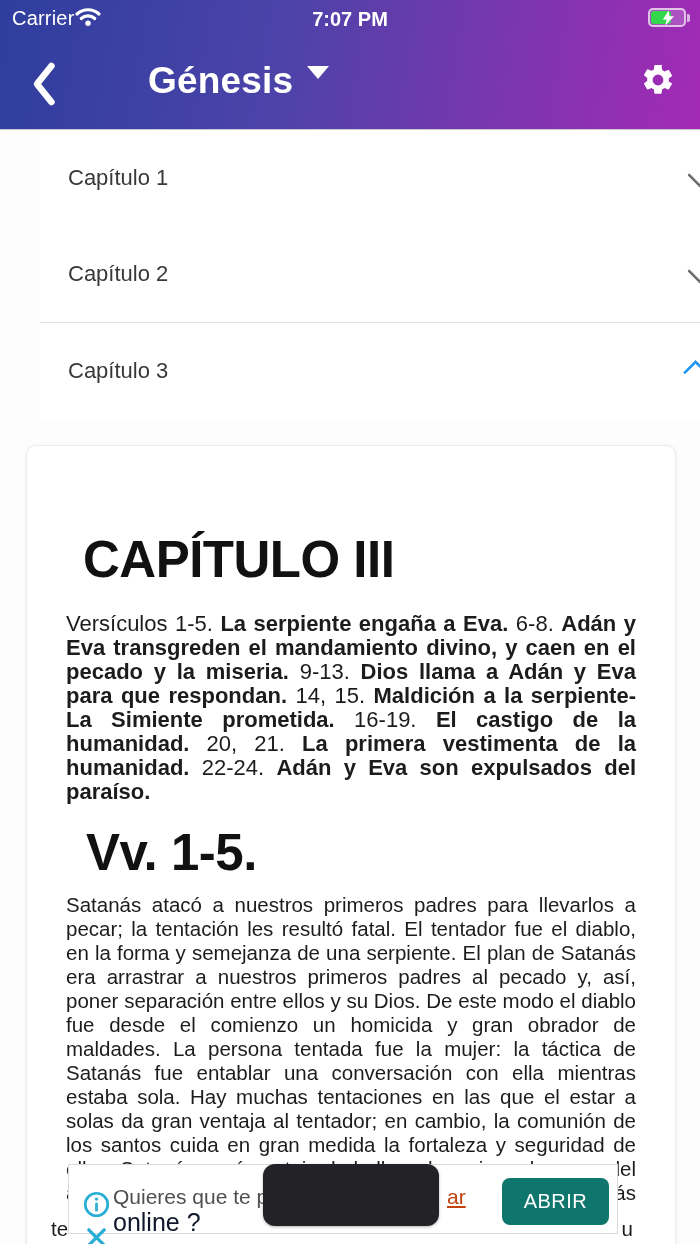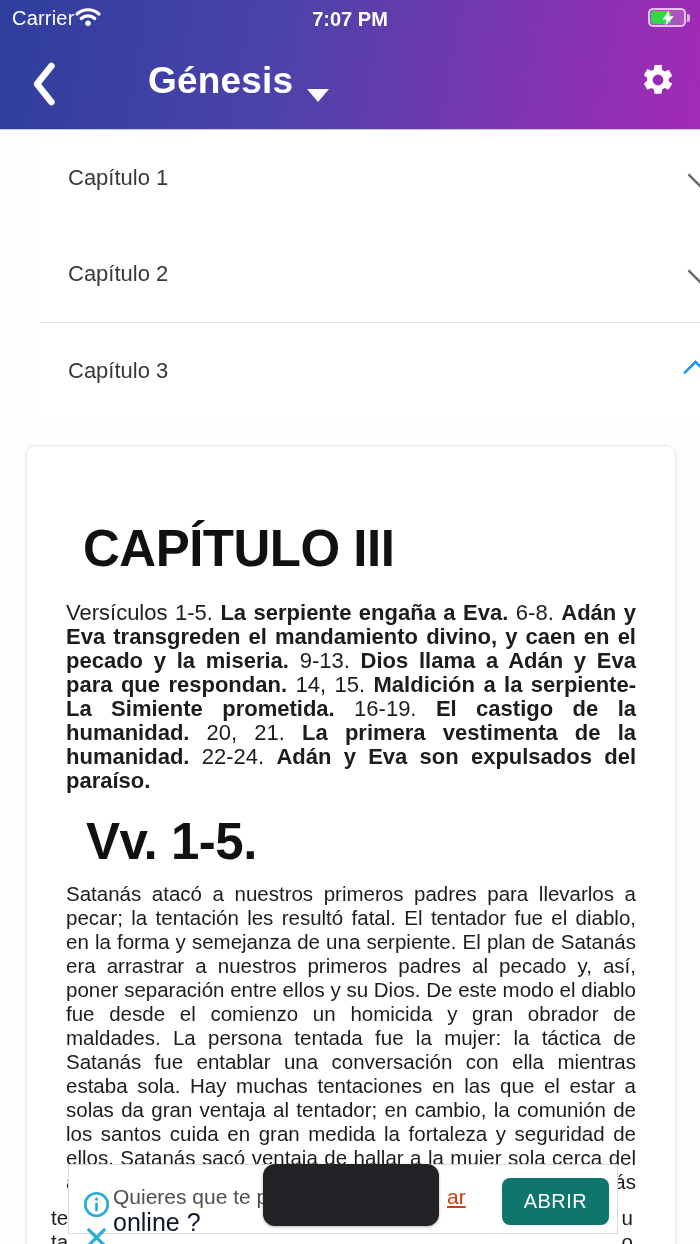--- a/index.html
+++ b/index.html
@@ -27,21 +27,21 @@
   .batt-shell{
     width:38px;height:19px;border:2px solid rgba(255,255,255,.65);border-radius:5px;
     position:relative;box-sizing:border-box;overflow:hidden;background:rgba(255,255,255,.18);
   }
   .batt-fill{position:absolute;left:1px;top:1px;bottom:1px;width:58%;background:#32d74b;border-radius:3px;}
   .batt-bolt{position:absolute;left:9px;top:-1px;}
   .batt-nub{width:3px;height:8px;background:rgba(255,255,255,.65);border-radius:0 2px 2px 0;margin-left:1px;}
   .navbar{position:absolute;left:0;right:0;top:40px;height:88px;}
   .back-btn{position:absolute;left:26px;top:20px;width:40px;height:48px;cursor:pointer;}
   .nav-title{
-    position:absolute;left:148px;top:20px;display:flex;align-items:flex-end;gap:14px;cursor:pointer;
+    position:absolute;left:148px;top:20px;display:flex;align-items:flex-start;gap:14px;cursor:pointer;
   }
   .nav-title .t{font-size:37px;font-weight:700;letter-spacing:.2px;}
   .caret-down{width:0;height:0;border-left:11px solid transparent;border-right:11px solid transparent;border-top:13px solid #fff;margin-top:6px;}
   .gear-btn{position:absolute;right:24px;top:22px;width:36px;height:36px;cursor:pointer;}
   
   .chapter-list{position:absolute;top:130px;left:0;width:700px;padding-left:40px;}
   .chapter-row{
     height:96px;background:#fff;display:flex;align-items:center;justify-content:space-between;
     padding:0 34px 0 28px;box-sizing:border-box;cursor:pointer;
   }
@@ -53,21 +53,21 @@
   
   .content-card{
     position:absolute;left:26px;top:445px;width:650px;height:900px;
     background:#fff;border:1px solid #ececec;border-radius:10px;
     box-shadow:0 1px 5px rgba(0,0,0,.07);
     box-sizing:border-box;
     padding:76px 39px 0 39px;
   }
   .h-chapter{
     font-size:51px;font-weight:700;letter-spacing:-.5px;color:#111;
-    margin:0 0 0 17px;line-height:54px;
+    margin:11px 0 0 17px;line-height:54px;
   }
   .p-summary{
     margin:25px 0 0 0;font-size:22px;line-height:24px;color:#1c1c1c;
     text-align:justify;text-align-last:justify;
   }
   .p-summary .b{font-weight:700;}
   .h-section{
     font-size:51px;font-weight:700;letter-spacing:-.5px;color:#111;
     margin:21px 0 0 20px;line-height:56px;
   }

